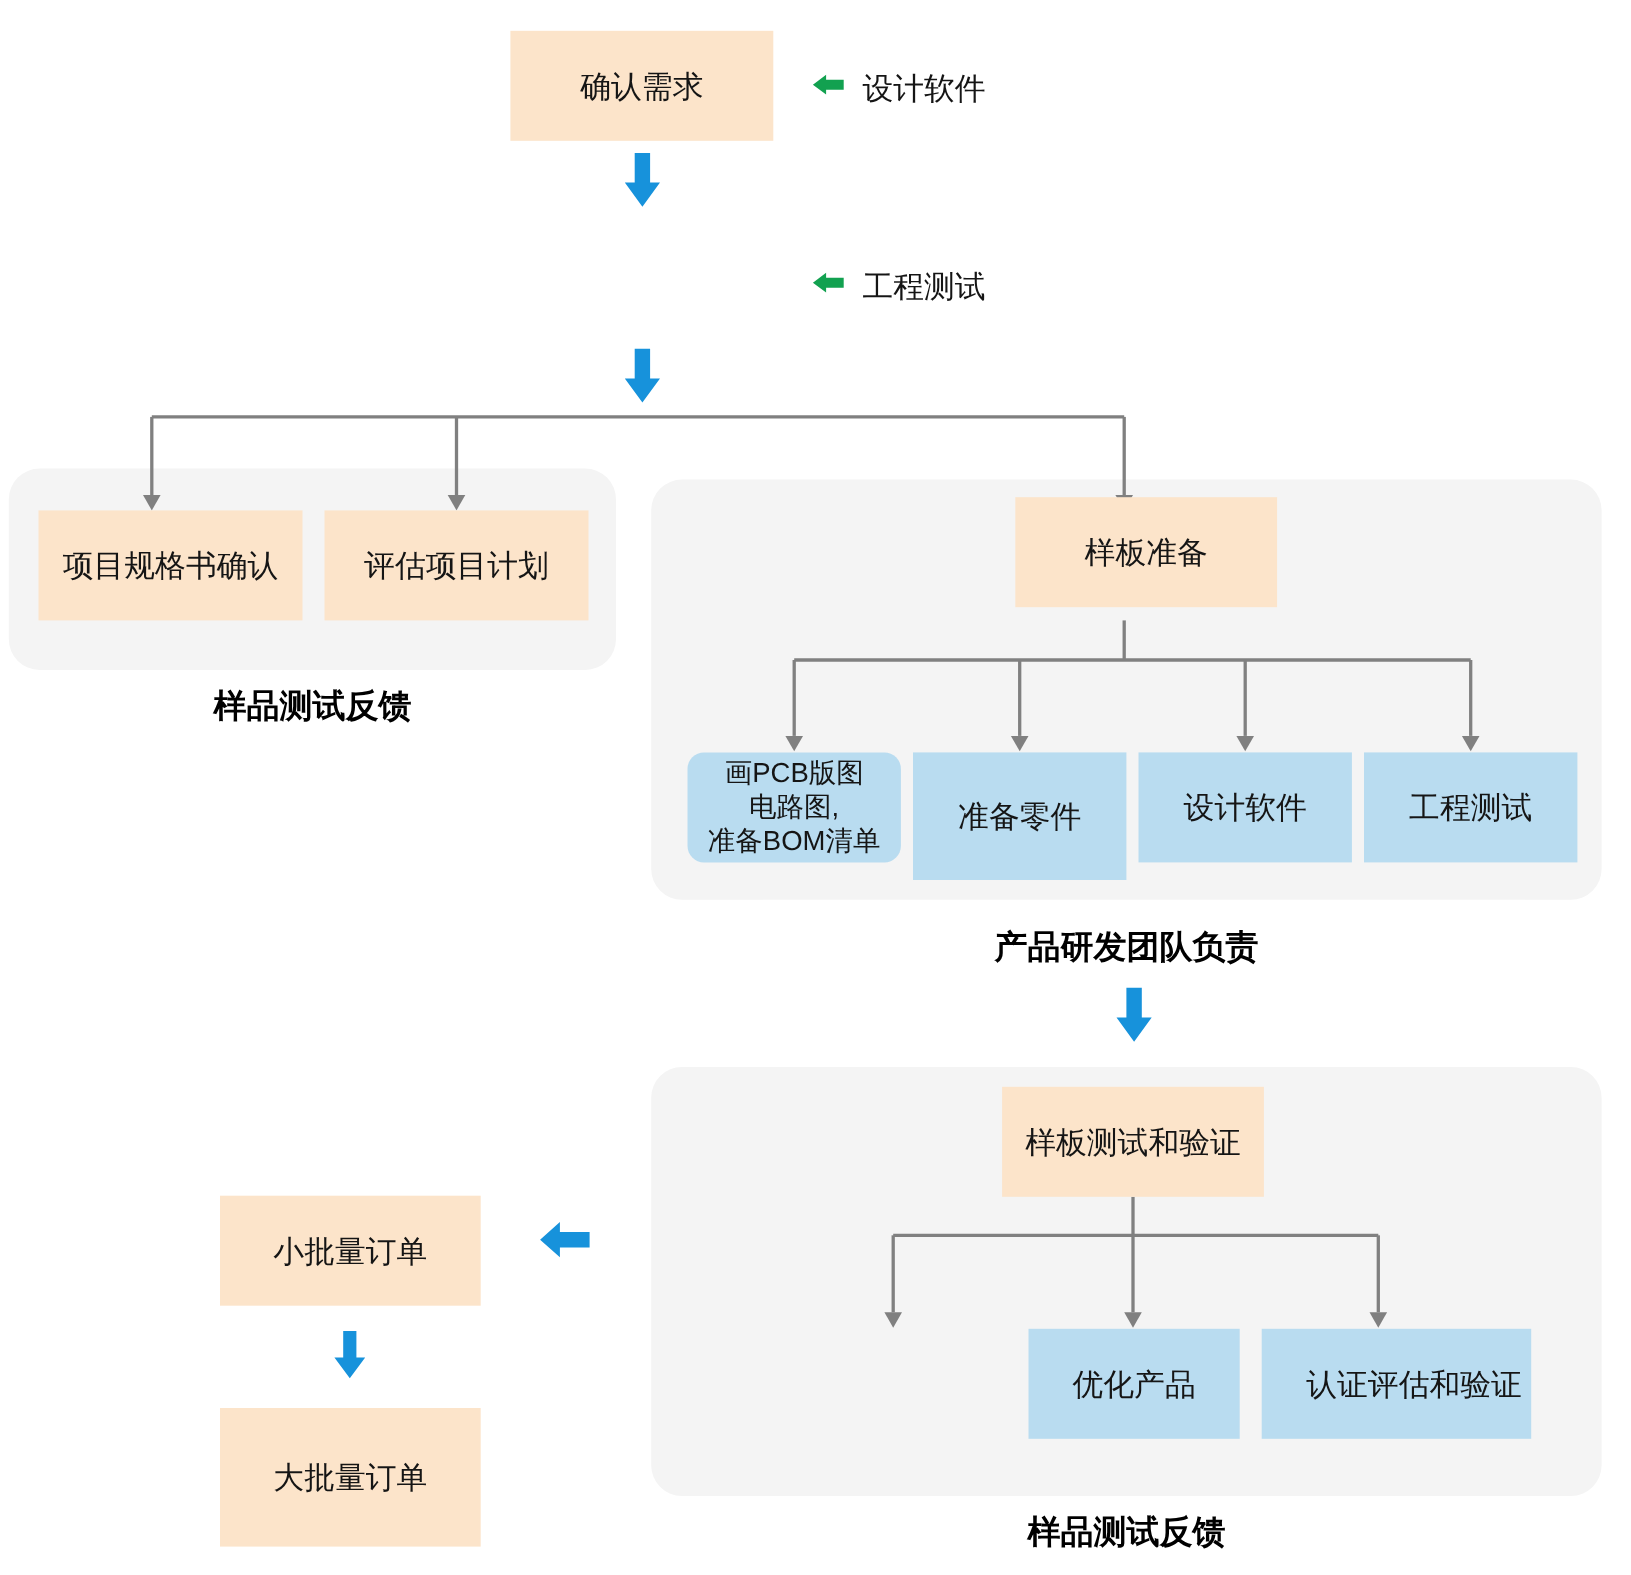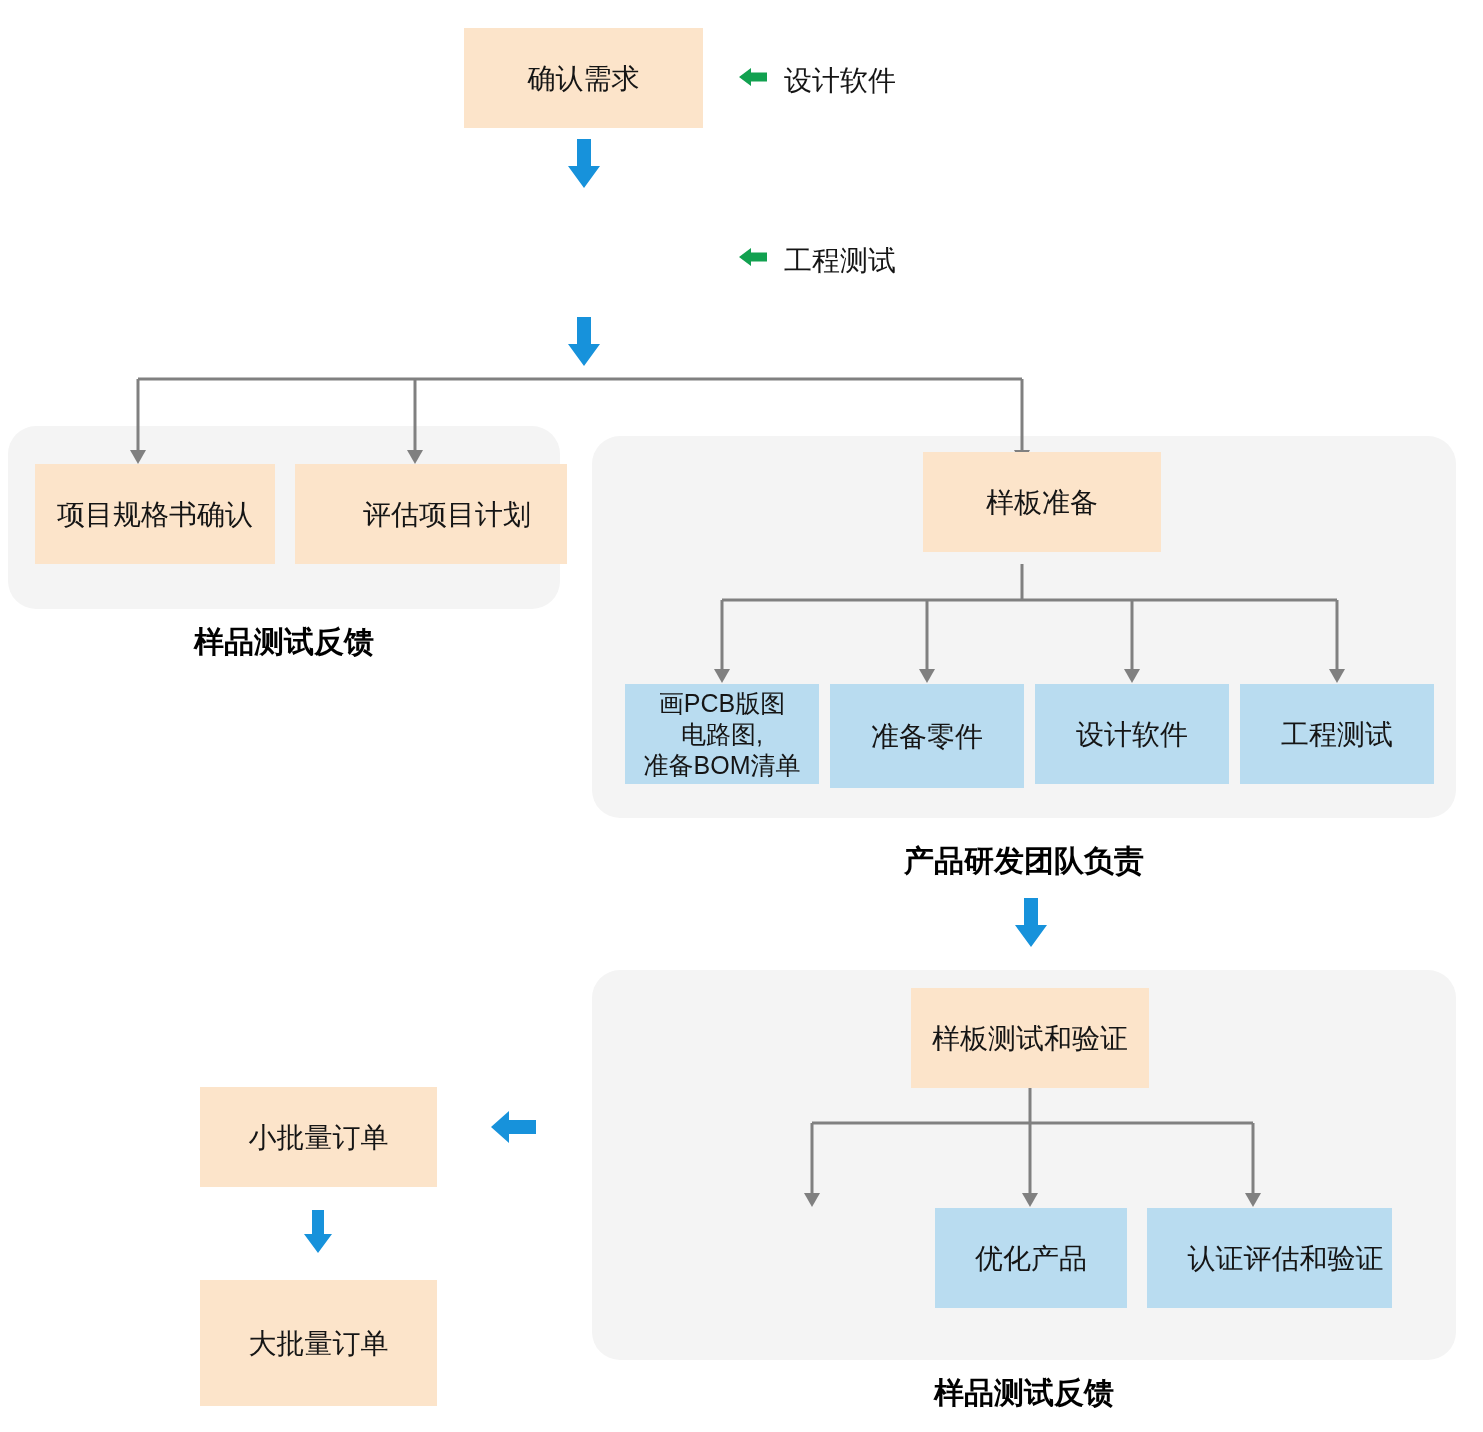--- a/index.html
+++ b/index.html
@@ -77,31 +77,31 @@
       <polygon points="739,257 751,248 751,252.5 767,252.5 767,261.5 751,261.5 751,266"></polygon>
     </g>
   </svg>
 
   <div class="node orange" style="left:464px;top:28px;width:239px;height:100px;">确认需求</div>
   <div class="annotation" style="left:784px;top:62px;">设计软件</div>
 
   <div class="annotation" style="left:784px;top:242px;">工程测试</div>
 
   <div class="node orange" style="left:35px;top:464px;width:240px;height:100px;">项目规格书确认</div>
-  <div class="node orange" style="left:295px;top:464px;width:240px;height:100px;padding-left:32px;">评估项目计划</div>
+  <div class="node orange" style="left:295px;top:464px;width:240px;height:100px;">评估项目计划</div>
   <div class="caption" style="left:8px;top:622px;width:552px;">样品测试反馈</div>
 
   <div class="node orange" style="left:903px;top:452px;width:238px;height:100px;margin-left:20px;">样板准备</div>
 
-  <div class="node blue multiline" style="left:625px;top:684px;width:194px;height:100px;">
+  <div class="node blue multiline" style="left:625px;top:684px;width:194px;height:100px;border-radius:15px;">
     <span>画PCB版图</span>
     <span>电路图,</span>
     <span>准备BOM清单</span>
   </div>
-  <div class="node blue" style="left:830px;top:684px;width:194px;height:104px;">准备零件</div>
+  <div class="node blue" style="left:830px;top:684px;width:194px;height:116px;">准备零件</div>
   <div class="node blue" style="left:1035px;top:684px;width:194px;height:100px;">设计软件</div>
   <div class="node blue" style="left:1240px;top:684px;width:194px;height:100px;">工程测试</div>
   <div class="caption" style="left:592px;top:841px;width:864px;">产品研发团队负责</div>
 
   <div class="node orange" style="left:911px;top:988px;width:238px;height:100px;">样板测试和验证</div>
   <div class="node blue" style="left:935px;top:1208px;width:192px;height:100px;">优化产品</div>
   <div class="node blue" style="left:1147px;top:1208px;width:213px;height:100px;padding-left:32px;">认证评估和验证</div>
   <div class="caption" style="left:592px;top:1373px;width:864px;">样品测试反馈</div>
 
   <div class="node orange" style="left:200px;top:1087px;width:237px;height:100px;">小批量订单</div>

